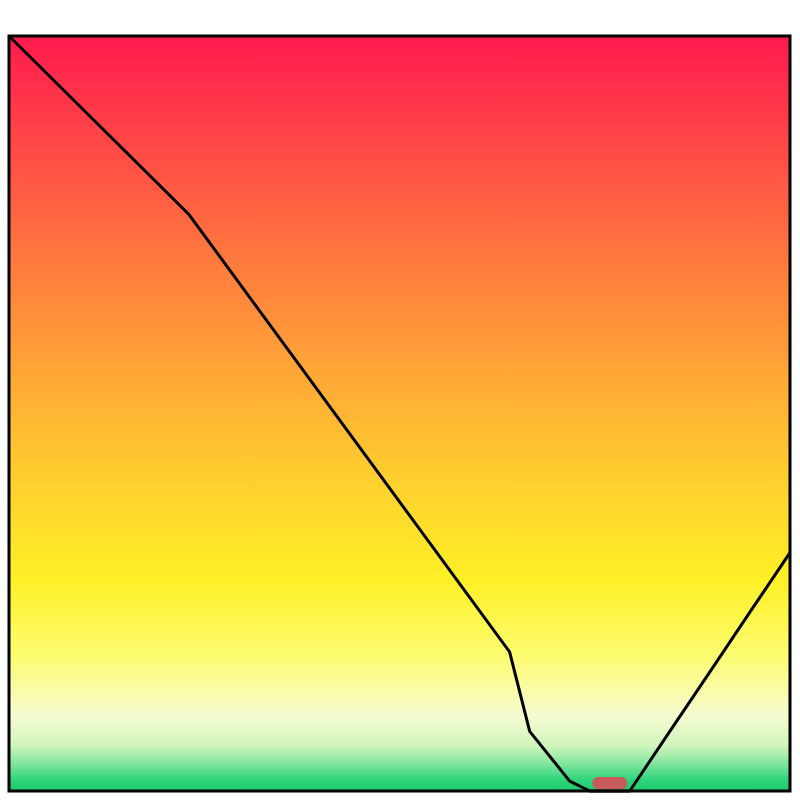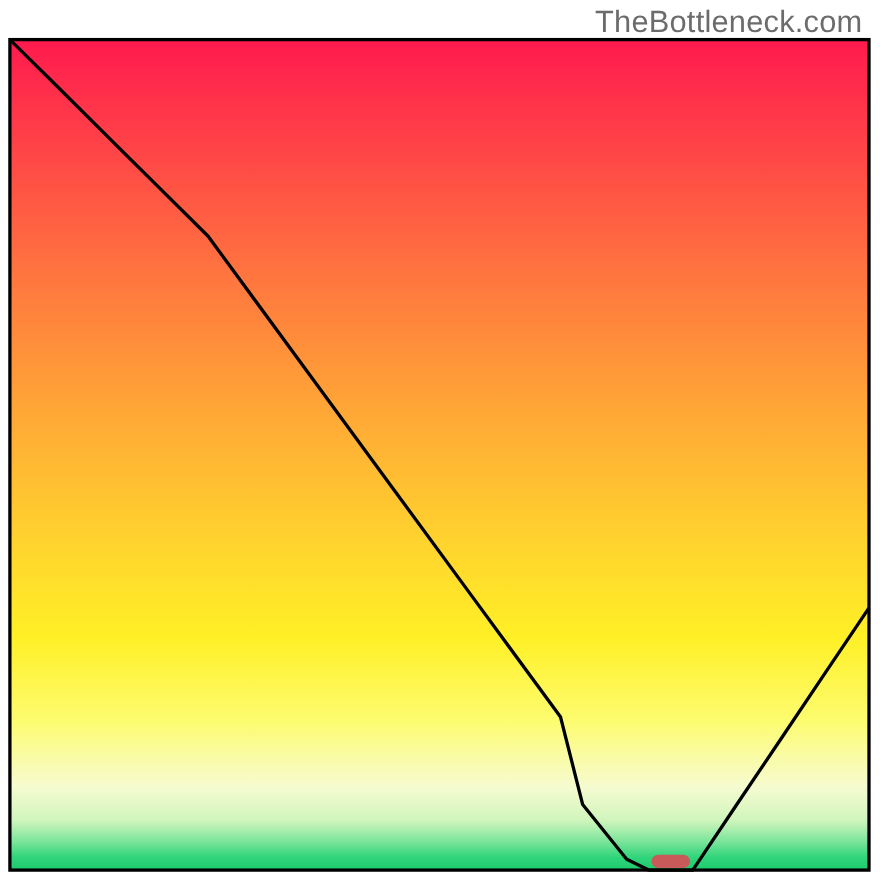--- a/index.html
+++ b/index.html
@@ -28,21 +28,20 @@
     position: absolute;
     top: 0;
     left: 0;
   }
 </style>
 </head>
 <body>
 
 <div class="wrap">
 
-  <div class="watermark">TheBottleneck.com</div>
 
   <svg id="chart-svg" width="800" height="800">
     <defs>
       <linearGradient id="bg-grad" x1="0" y1="0" x2="0" y2="1">
           <stop offset="0%" stop-color="#ff1a4e"></stop>
           <stop offset="15%" stop-color="#ff4a46"></stop>
           <stop offset="30%" stop-color="#ff7a3e"></stop>
           <stop offset="45%" stop-color="#ffa836"></stop>
           <stop offset="60%" stop-color="#ffd22e"></stop>
           <stop offset="72%" stop-color="#fff026"></stop>

